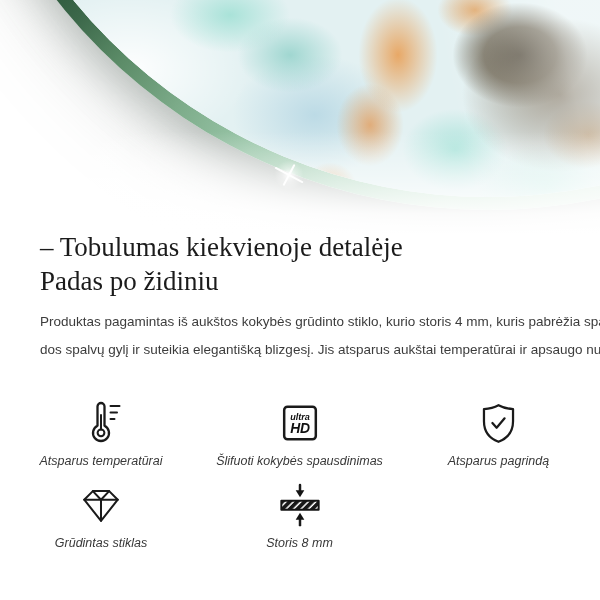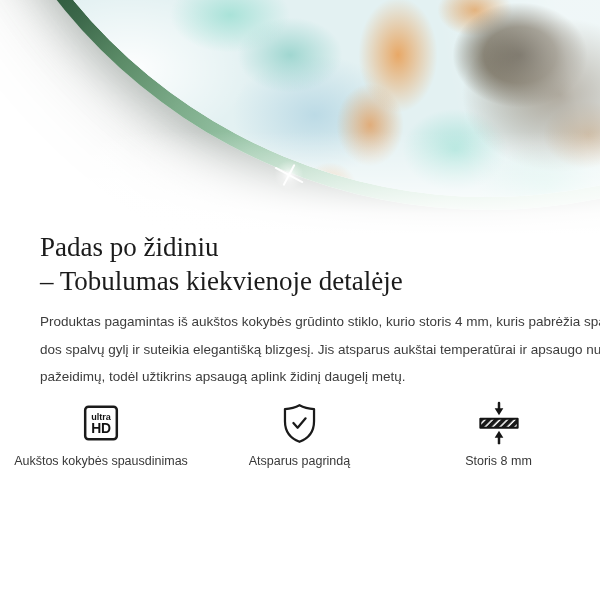--- a/index.html
+++ b/index.html
@@ -62,75 +62,98 @@
     font-family:"Liberation Serif","DejaVu Serif",serif;font-weight:400;
     font-size:27px;line-height:34px;color:#1b1b1b;}
   .title span{display:block;}
   .desc{position:absolute;left:40px;top:308px;width:532px;margin:0;
     font-size:13.5px;line-height:27.5px;color:#3c3c3c;}
   .desc span{display:block;white-space:nowrap;}
 
   
   .features{position:absolute;left:0;top:398px;width:600px;
     display:grid;grid-template-columns:202px 195px 203px;grid-auto-rows:72px;row-gap:10px;}
-  .feature{display:flex;flex-direction:column;align-items:center;justify-content:flex-end;padding-bottom:2px;}
+  .feature{display:flex;flex-direction:column;align-items:center;justify-content:flex-end;padding-bottom:2px;font-style:italic;}
   .icon-wrap{display:flex;align-items:flex-end;justify-content:center;height:50px;}
   .feature-label{margin-top:8px;font-size:12.5px;color:#383838;line-height:14px;}
   .icon-svg{stroke:#1a1a1a;fill:none;stroke-width:2.3;stroke-linecap:round;stroke-linejoin:round;}
   .stripes{width:44px;height:40px;
     background:repeating-linear-gradient(135deg,#161616 0 4.5px,transparent 4.5px 11px);
     clip-path:polygon(0 100%,100% 0,100% 100%);}
 </style>
 </head>
 <body>
 
 <div class="hero">
   <div class="disc-edge"></div>
   <div class="disc-face">
     <div class="marble"></div>
   </div>
   <div class="sparkle"></div>
   <div class="hero-fade"></div>
 </div>
 
 <h1 class="title">
+  <span>– Tobulumas kiekvienoje detalėje</span>
   <span>Padas po židiniu</span>
-  <span>– Tobulumas kiekvienoje detalėje</span>
 </h1>
 
 <p class="desc">
   <span>Produktas pagamintas iš aukštos kokybės grūdinto stiklo, kurio storis 4 mm, kuris pabrėžia spau-</span>
   <span>dos spalvų gylį ir suteikia elegantišką blizgesį. Jis atsparus aukštai temperatūrai ir apsaugo nuo</span>
-  <span>pažeidimų, todėl užtikrins apsaugą aplink židinį daugelį metų.</span>
 </p>
 
 <div class="features">
 
+  <div class="feature">
+    <div class="icon-wrap">
+      <svg class="icon-svg" width="48" height="48" viewBox="0 0 48 48">
+        <path d="M20.5 8.5 a3.5 3.5 0 0 1 7 0 V27.8 a8 8 0 1 1 -7 0 Z"></path>
+        <circle cx="24" cy="34.8" r="3.4" stroke-width="2"></circle>
+        <line x1="24" y1="17" x2="24" y2="31.4" stroke-width="2"></line>
+        <line x1="33.5" y1="8" x2="42.5" y2="8" stroke-width="2"></line>
+        <line x1="33.5" y1="14.5" x2="40" y2="14.5" stroke-width="2"></line>
+        <line x1="33.5" y1="21" x2="37.5" y2="21" stroke-width="2"></line>
+      </svg>
+    </div>
+    <div class="feature-label">Atsparus temperatūrai</div>
+  </div>
 
   <div class="feature">
     <div class="icon-wrap">
       <svg class="icon-svg" width="46" height="46" viewBox="0 0 48 48">
         <rect x="7.5" y="7" width="33" height="34" rx="3.5" stroke-width="2.6"></rect>
         <text x="24" y="20.5" text-anchor="middle" fill="#111" stroke="none" style="font-family:'Liberation Sans',sans-serif;font-size:9.5px;font-weight:700">ultra</text>
         <text x="24" y="34.5" text-anchor="middle" fill="#111" stroke="none" style="font-family:'Liberation Sans',sans-serif;font-size:14.5px;font-weight:800;letter-spacing:-0.3px">HD</text>
       </svg>
     </div>
-    <div class="feature-label">Aukštos kokybės spausdinimas</div>
+    <div class="feature-label">Šlifuoti kokybės spausdinimas</div>
   </div>
 
   <div class="feature">
     <div class="icon-wrap">
       <svg class="icon-svg" width="45" height="45" viewBox="0 0 48 48">
         <path d="M24 4.5 C28.5 7 34 8.3 39.5 8.6 V21.5 C39.5 32.5 33 40 24 43.5 C15 40 8.5 32.5 8.5 21.5 V8.6 C14 8.3 19.5 7 24 4.5 Z" stroke-width="2.4"></path>
         <polyline points="17.5,23.5 22,28.5 30.5,18.5" stroke-width="2.4"></polyline>
       </svg>
     </div>
     <div class="feature-label">Atsparus pagrindą</div>
   </div>
 
+  <div class="feature">
+    <div class="icon-wrap">
+      <svg class="icon-svg" width="46" height="46" viewBox="0 0 48 48" style="stroke-width:2.1">
+        <path d="M15.5 9.5 H32.5 L41.5 18.5 L24 40.5 L6.5 18.5 Z"></path>
+        <path d="M6.5 18.5 H41.5"></path>
+        <path d="M15.5 9.5 L24 18.5 L32.5 9.5"></path>
+        <path d="M24 18.5 L24 40.5"></path>
+      </svg>
+    </div>
+    <div class="feature-label">Grūdintas stiklas</div>
+  </div>
 
 
   <div class="feature">
     <div class="icon-wrap">
       <svg class="icon-svg" width="46" height="46" viewBox="0 0 48 48">
         <defs>
           <pattern id="hatch" patternUnits="userSpaceOnUse" width="5.5" height="5.5" patternTransform="rotate(45)">
             <rect width="2.8" height="5.5" fill="#141414"></rect>
           </pattern>
         </defs>

